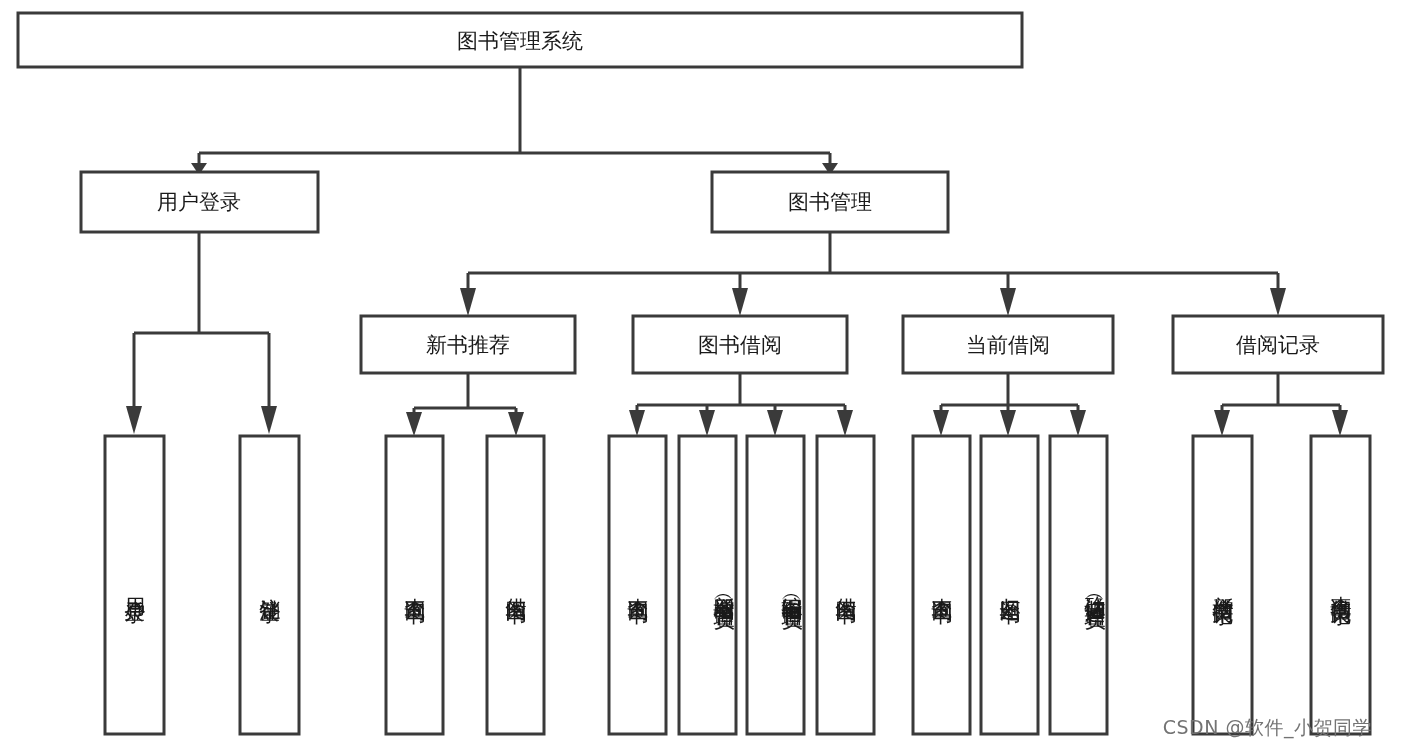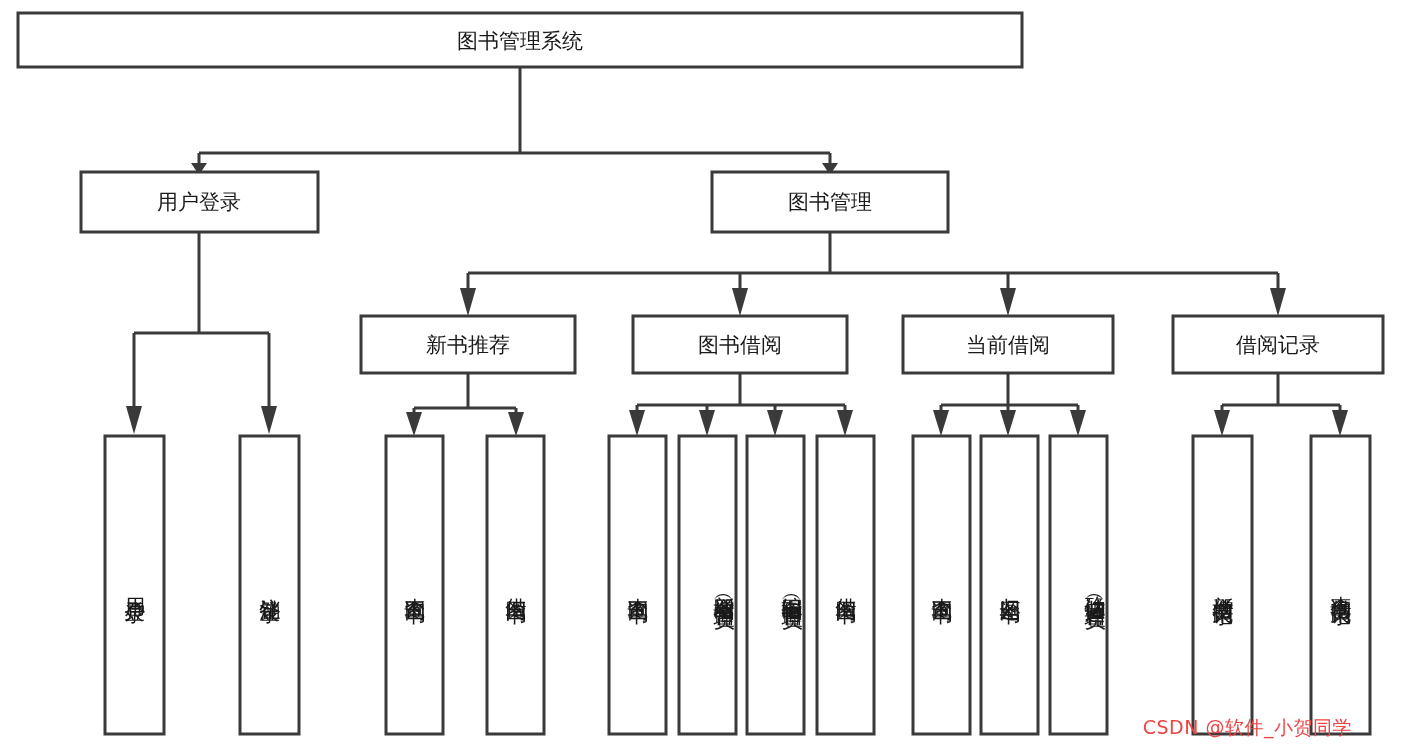--- a/index.html
+++ b/index.html
@@ -43,25 +43,25 @@
   }
   .node-label {
     font-family: "DejaVu Sans", "Liberation Sans", sans-serif;
     fill: #1a1a1a;
     font-size: 21px;
     text-anchor: middle;
     dominant-baseline: middle;
   }
   .watermark {
     position: absolute;
-    right: 24px;
+    right: 4px;
     bottom: 6px;
     font-family: "DejaVu Sans", "Liberation Sans", sans-serif;
     font-size: 19px;
-    color: #ef4444;
+    color: #737373;
     white-space: nowrap;
     letter-spacing: 0.5px;
   }
 </style>
 </head>
 <body>
 
 <div id="diagram-root">
 
   <svg class="diagram" viewBox="0 0 1405 747">

